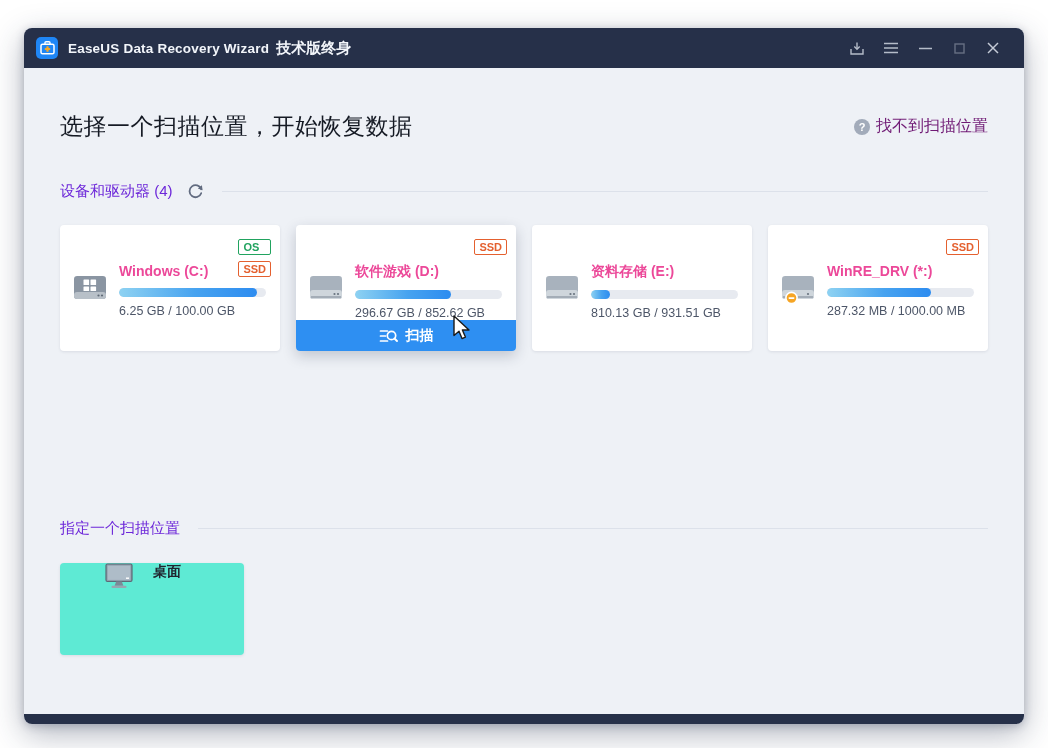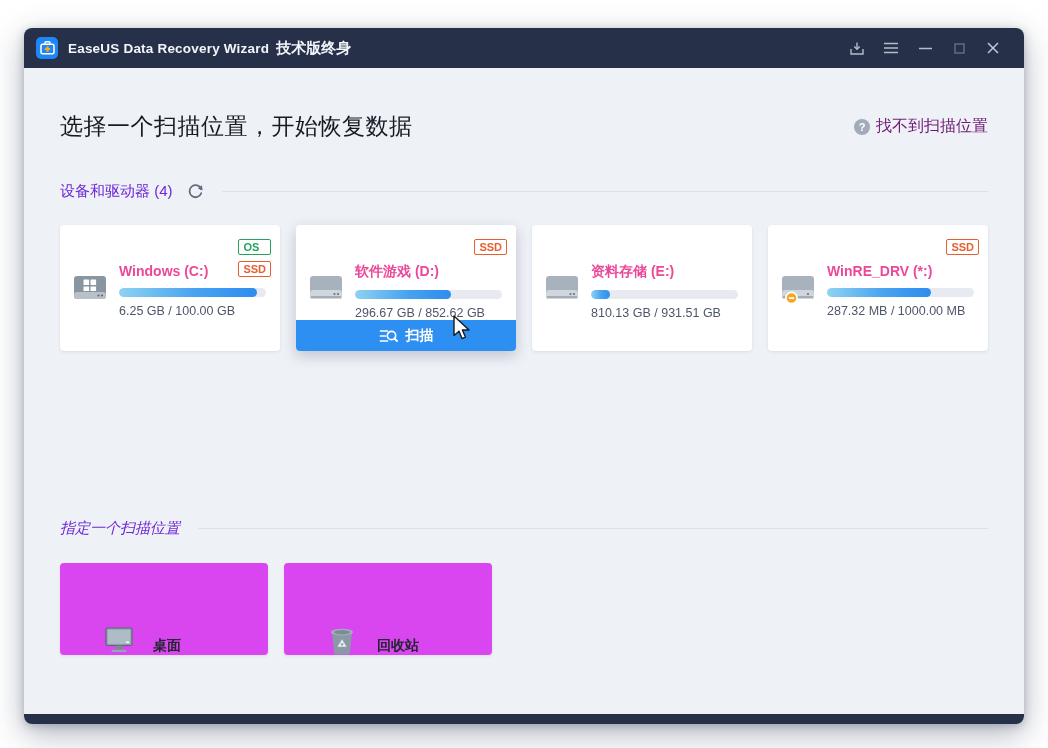--- a/index.html
+++ b/index.html
@@ -29,21 +29,21 @@
   
   .content { flex:1 1 auto; padding:15px 36px; position:relative; }
 
   .page-head { margin-top:28px; display:flex; align-items:center; }
   .page-title { font-size:23px; font-weight:500; color:#151a24; letter-spacing:.5px; }
   .help-link { margin-left:auto; display:flex; align-items:center; gap:6px; cursor:pointer; }
   .help-q { width:16px; height:16px; border-radius:50%; background:#a2abba; color:#fff; font-size:11px; font-weight:700; display:inline-flex; align-items:center; justify-content:center; }
   .help-text { font-size:16px; color:#701a75; }
 
   .section-head { display:flex; align-items:center; margin-top:40px; }
-  .section-head.second { margin-top:168px;font-style:italic; }
+  .section-head.second { margin-top:168px; }
   .sec-title { font-size:15px; color:#6d28d9; }
   .refresh-btn { margin-left:14px; cursor:pointer; display:inline-flex; }
   .rule { flex:1 1 auto; border-top:1px solid #dce1ea; margin-left:18px; }
 
   
   .drive-row { display:flex; gap:16px; margin-top:24px; }
   .drive-card {
     position:relative; width:220px; height:126px; background:#ffffff; border-radius:4px;
     box-shadow:0 1px 3px rgba(30,40,70,.10); cursor:pointer;
   }
@@ -61,23 +61,23 @@
   .drive-size { margin-top:7px; font-size:12.5px; color:#4d5668; }
   .scan-btn {
     position:absolute; left:0; right:0; bottom:0; height:31px; background:#2e8ff2;
     border-radius:0 0 4px 4px; display:flex; align-items:center; justify-content:center; gap:8px;
     color:#fff; font-size:14px; font-weight:700; cursor:pointer;
   }
 
   
   .loc-row { display:flex; gap:16px; margin-top:25px; }
   .loc-card {
-    width:208px; height:92px; background:#d946ef; border-radius:4px;
+    width:184px; height:92px; background:#5eead4; border-radius:4px;
     box-shadow:0 1px 3px rgba(30,40,70,.10); cursor:pointer;
-    display:flex; align-items:flex-end; padding-left:45px;
+    display:flex; align-items:flex-start; padding-left:45px;
   }
   .loc-icon { width:28px; height:28px; flex:0 0 28px; }
   .loc-label { margin-left:20px; font-size:14px; font-weight:700; color:#20252f; }
 
   
   .footerbar { flex:0 0 10px; background:#263049; }
 
   .cursor { position:absolute; left:452px; top:315px; z-index:20; pointer-events:none; }
 </style>
 </head>
@@ -287,35 +287,20 @@
               <rect x="1" y="1" width="26" height="17.5" rx="1.5" fill="#8d9dab" stroke="#5d6875" stroke-width="1.2"></rect>
               <rect x="2.6" y="2.6" width="22.8" height="14.3" fill="#aebcc8"></rect>
               <rect x="21" y="14.5" width="3" height="1.4" fill="#ffffff"></rect>
               <path d="M11.2 18.5 h5.6 l1.6 4.2 h-8.8 z" fill="#7b8997"></path>
               <rect x="6.5" y="22.7" width="15" height="2.2" rx="1" fill="#98a5b1"></rect>
             </svg>
           </span>
           <span class="loc-label">桌面</span>
         </div>
 
-        <div class="loc-card">
-          <span class="loc-icon">
-            <svg width="26" height="28" viewBox="0 0 26 28">
-              <path d="M3 6 L5.2 26 a1.8 1.8 0 0 0 1.8 1.5 h12 a1.8 1.8 0 0 0 1.8-1.5 L23 6 Z" fill="#8b99a7"></path>
-              <ellipse cx="13" cy="5.2" rx="11" ry="3.4" fill="#a3afbb"></ellipse>
-              <ellipse cx="13" cy="5.2" rx="8.2" ry="2.2" fill="#7d8b99"></ellipse>
-              <g fill="#e9eef3">
-                <path d="M13 12.2 l2.4 4.2 h-4.8 z"></path>
-                <path d="M9.1 20.9 l2.4-4.2 2.4 4.2 z" transform="rotate(120 11.5 18.8)"></path>
-                <path d="M12.1 20.9 l2.4-4.2 2.4 4.2 z" transform="rotate(-120 14.5 18.8)"></path>
-              </g>
-            </svg>
-          </span>
-          <span class="loc-label">回收站</span>
-        </div>
 
       </div>
 
     </div>
 
     <div class="footerbar"></div>
   </div>
 
   <span class="cursor">
     <svg width="24" height="26" viewBox="0 0 24 26">

